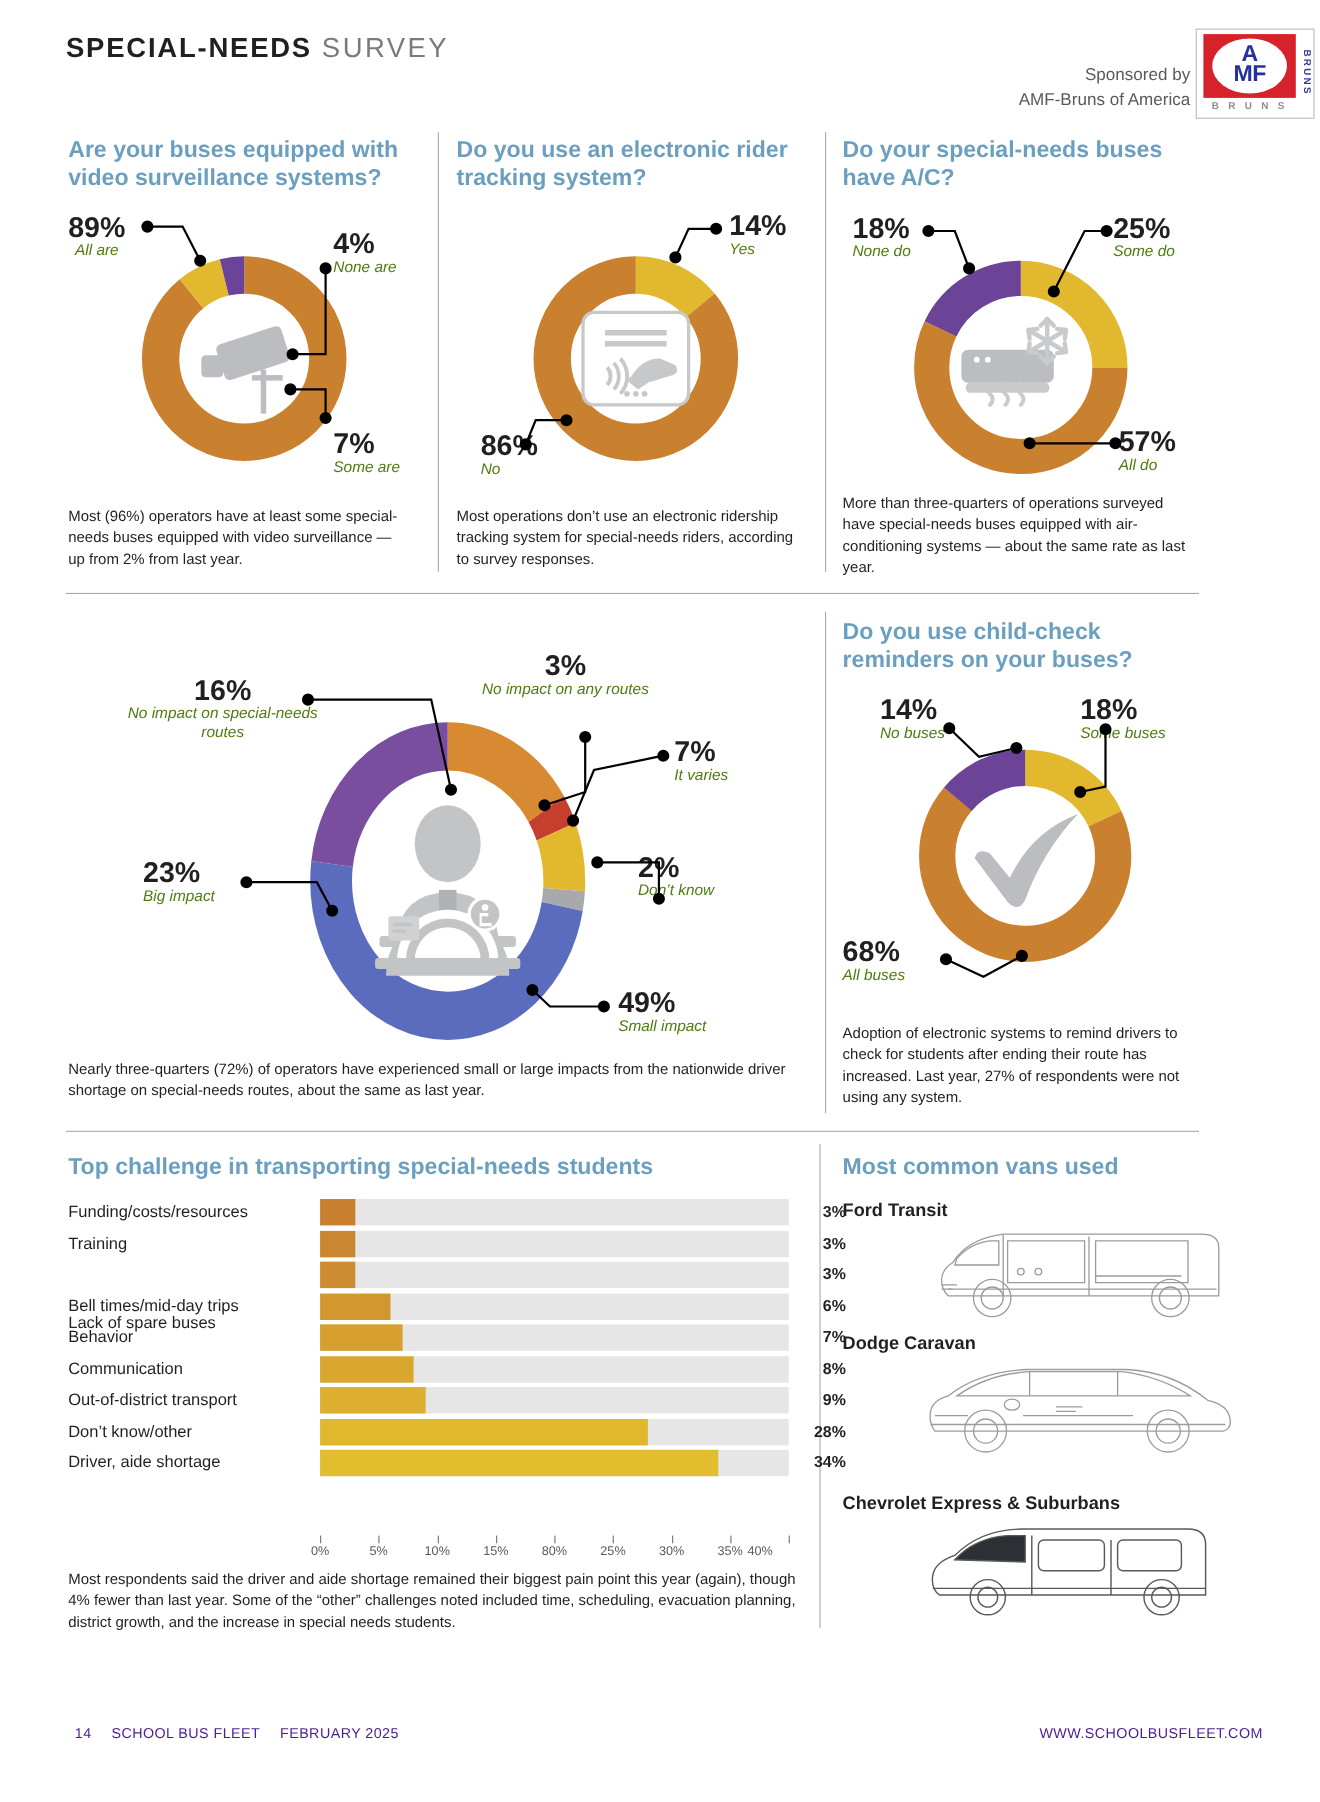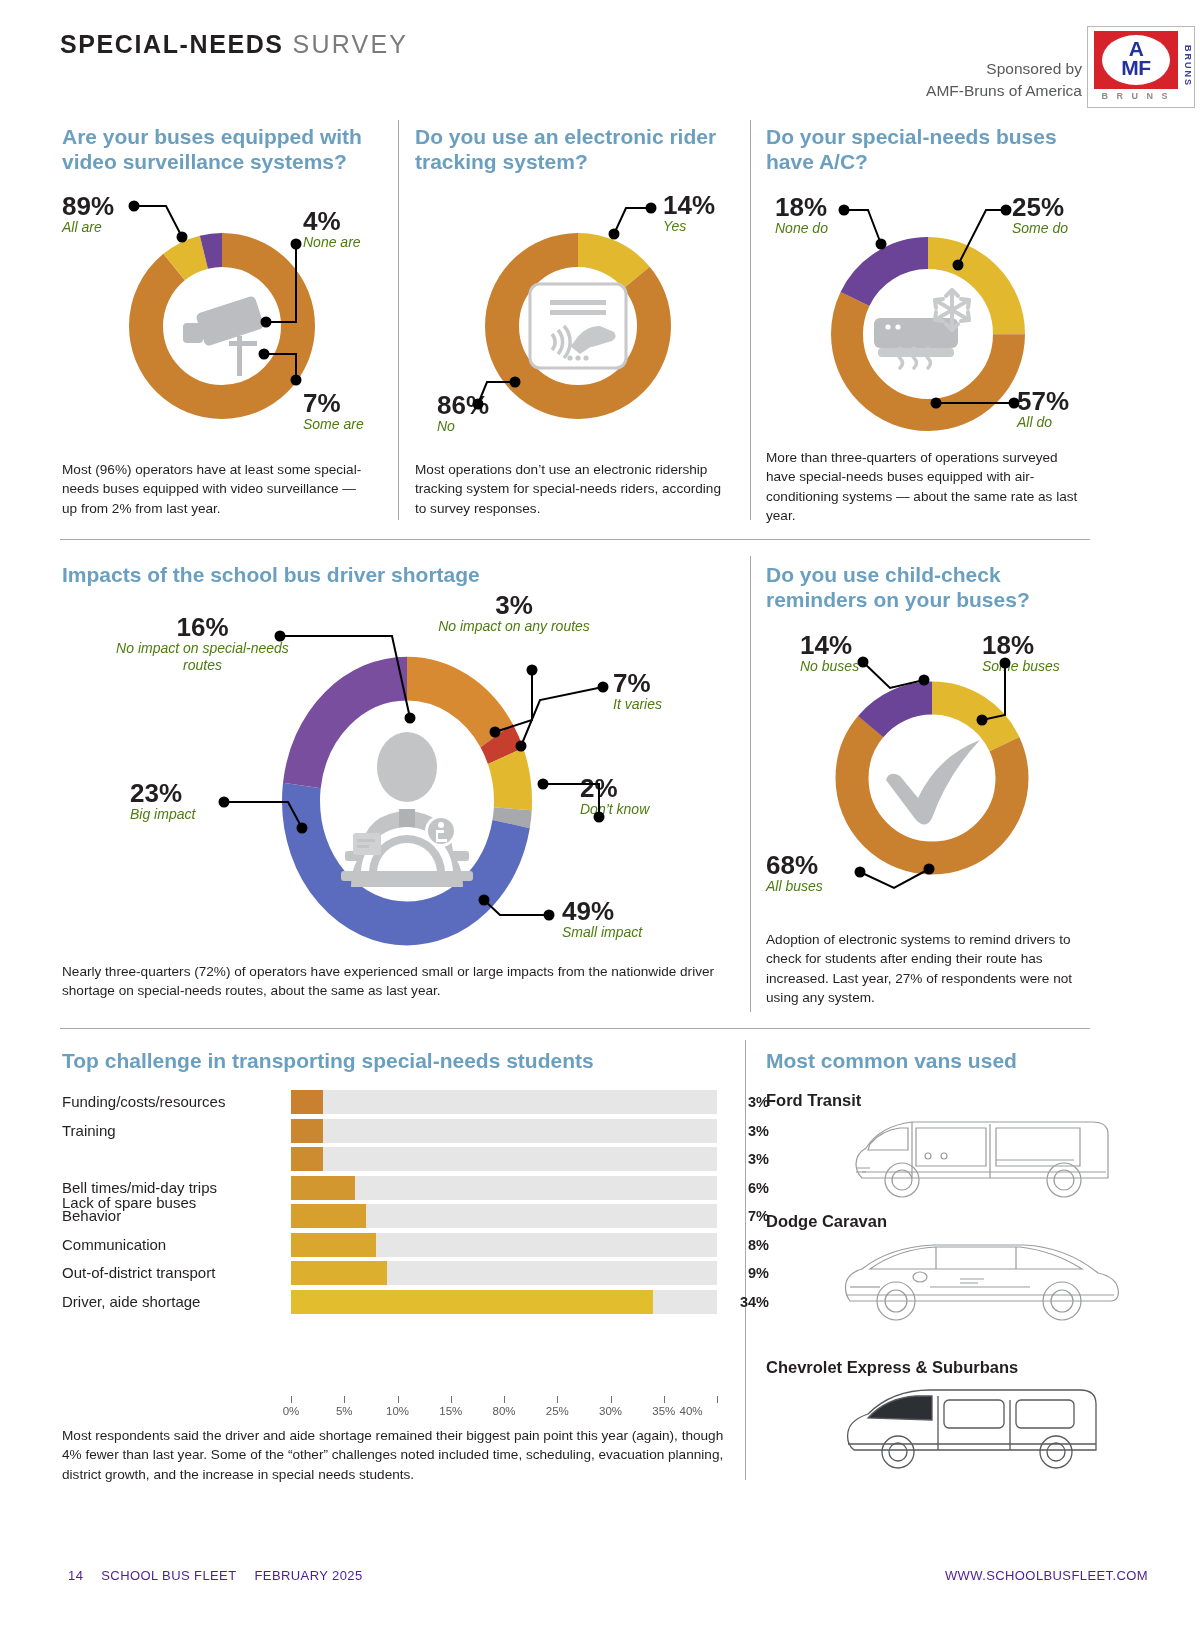--- a/index.html
+++ b/index.html
@@ -138,21 +138,21 @@
 
       <g fill="#bcbdc0" transform="translate(55,70)">
         <rect x="22" y="8" width="62" height="34" rx="5" transform="rotate(-18 53 25)"></rect>
         <rect x="6" y="27" width="20" height="20" rx="4"></rect>
         <rect x="60" y="40" width="5" height="40"></rect>
         <rect x="52" y="45" width="28" height="5"></rect>
       </g>
     </svg>
   </div>
 
-  <div class="lbl" style="left:62px; top:193px;">
+  <div class="lbl" style="left:62px; top:193px;text-align:center;">
     <div class="pct">89%</div>
     <div class="pct-lbl">All are</div>
   </div>
   <div class="lbl" style="left:303px; top:208px;">
     <div class="pct">4%</div>
     <div class="pct-lbl">None are</div>
   </div>
   <div class="lbl" style="left:303px; top:390px;">
     <div class="pct">7%</div>
     <div class="pct-lbl">Some are</div>
@@ -273,23 +273,20 @@
       <polyline points="264,403 186,403" fill="none"></polyline>
       <circle cx="186" cy="403" r="4.5"></circle>
     </g>
   </svg>
   <div class="caption" style="position:absolute; left:766px; top:448px; width:320px;">More than three-quarters of operations surveyed have special-needs buses equipped with air-conditioning systems — about the same rate as last year.</div>
 
   <div class="rule-h" style="left:60px; top:539px; width:1030px;"></div>
 
   <div class="rule-v" style="left:750px; top:556px; height:456px;"></div>
 
-  <div style="position:absolute; left:62px; top:562px; width:640px;">
-    <div class="qtitle">Impacts of the school bus driver shortage</div>
-  </div>
   <div class="donut" style="left:279px; top:653px;">
     <svg width="256" height="296" viewBox="0 0 256 296">
       <g transform="translate(128,148) scale(1,1.155)">
 
         <circle r="106" fill="none" stroke="#D78A31" stroke-width="38" stroke-dasharray="106.6 559.4" stroke-dashoffset="0" transform="rotate(-90)"></circle>
         <circle r="106" fill="none" stroke="#C63F2E" stroke-width="38" stroke-dasharray="20.0 646.0" stroke-dashoffset="-106.6" transform="rotate(-90)"></circle>
         <circle r="106" fill="none" stroke="#E2B92E" stroke-width="38" stroke-dasharray="46.6 619.4" stroke-dashoffset="-126.6" transform="rotate(-90)"></circle>
         <circle r="106" fill="none" stroke="#A7A9AC" stroke-width="38" stroke-dasharray="13.3 652.7" stroke-dashoffset="-173.2" transform="rotate(-90)"></circle>
         <circle r="106" fill="none" stroke="#5B6CBF" stroke-width="38" stroke-dasharray="326.3 339.7" stroke-dashoffset="-186.5" transform="rotate(-90)"></circle>
         <circle r="106" fill="none" stroke="#7A4E9E" stroke-width="38" stroke-dasharray="153.2 512.8" stroke-dashoffset="-512.8" transform="rotate(-90)"></circle>
@@ -458,20 +455,26 @@
         <div class="bar-label" style="width: 228px; left: 0px; right: auto;">Communication</div>
         <div class="bar-track" style="left: 229px; width: 426px;"></div>
         <div class="bar-fill" style="left: 229px; width: 85.2px; background: rgb(217, 167, 46);"></div>
         <div class="bar-value" style="left: 663px; width: 44px; text-align: right;">8%</div>
       </div>
       <div class="bar-row">
         <div class="bar-label" style="width: 228px; left: 0px; right: auto;">Out-of-district transport</div>
         <div class="bar-track" style="left: 229px; width: 426px;"></div>
         <div class="bar-fill" style="left: 229px; width: 95.85px; background: rgb(220, 175, 46);"></div>
         <div class="bar-value" style="left: 663px; width: 44px; text-align: right;">9%</div>
+      </div>
+      <div class="bar-row">
+        <div class="bar-label" style="width: 228px; left: 0px; right: auto;">Don’t know/other</div>
+        <div class="bar-track" style="left: 229px; width: 426px;"></div>
+        <div class="bar-fill" style="left: 229px; width: 298.2px; background: rgb(224, 184, 46);"></div>
+        <div class="bar-value" style="left: 663px; width: 44px; text-align: right;">28%</div>
       </div>
       <div class="bar-row">
         <div class="bar-label" style="width: 228px; left: 0px; right: auto;">Driver, aide shortage</div>
         <div class="bar-track" style="left: 229px; width: 426px;"></div>
         <div class="bar-fill" style="left: 229px; width: 362.1px; background: rgb(226, 189, 46);"></div>
         <div class="bar-value" style="left: 663px; width: 44px; text-align: right;">34%</div>
       </div>
     </div>
 
   <div class="axis" id="bar-axis">

